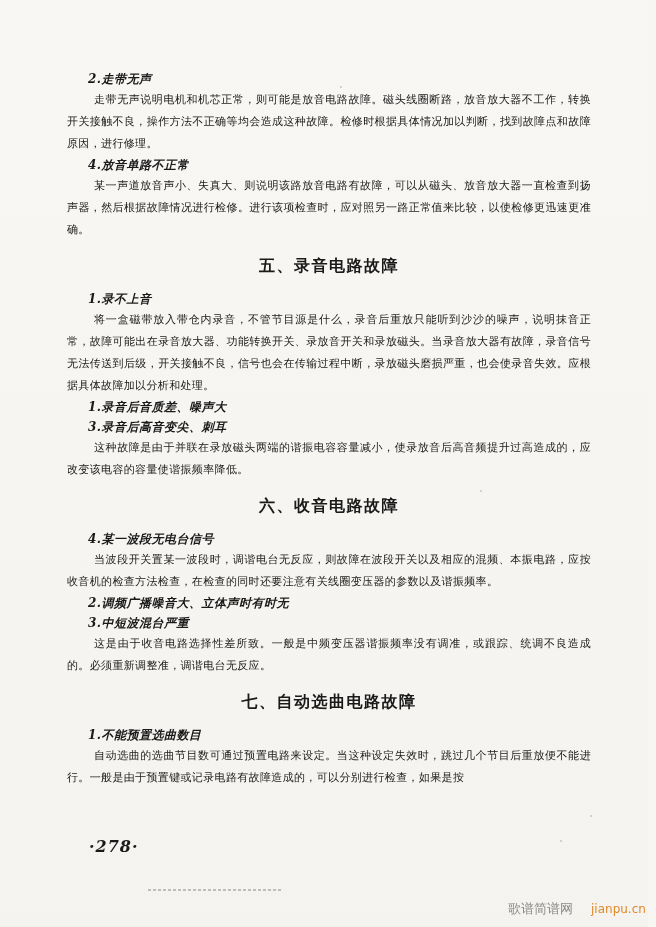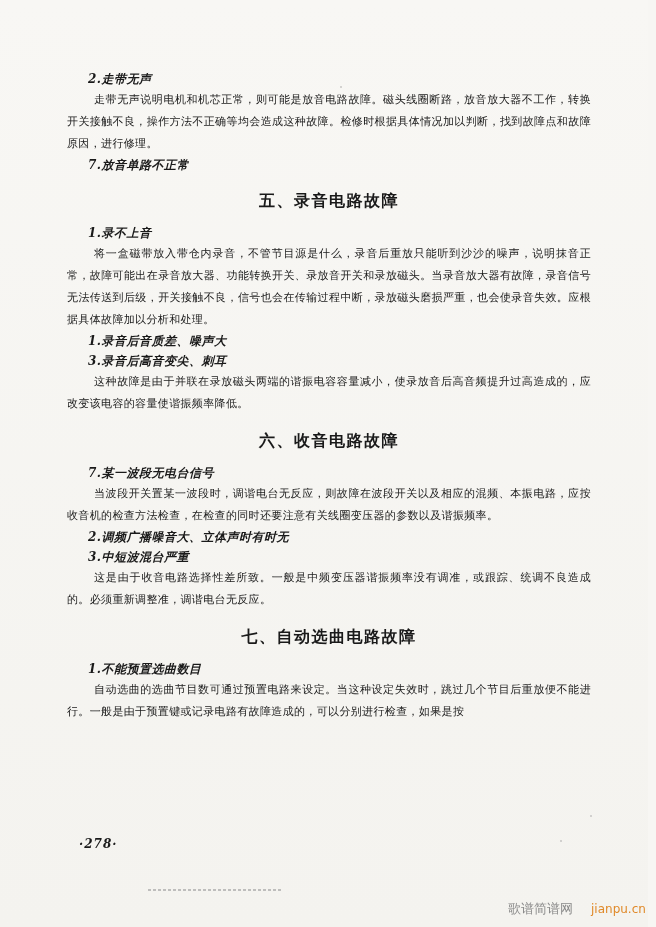--- a/index.html
+++ b/index.html
@@ -23,29 +23,29 @@
     letter-spacing: 0.5px;
     margin-top: 0px;
   }
   .para {
     font-size: 11px; line-height: 22px;
     text-indent: 27px; text-align: justify;
     letter-spacing: 0.35px;
     margin: 0;
   }
   .section-heading {
-    font-family: Liberation Sans, sans-serif;
+    font-family: Liberation Mono, monospace;
     font-weight: bold; font-size: 16px; text-align: center;
     letter-spacing: 1.5px;
     height: 40px; line-height: 40px;
     margin: 6px 0 2px 0;
   }
   .page-number {
-    position: absolute; left: 79px; top: 837px;
-    font-size: 12px; font-weight: bold; font-style: italic;
+    position: absolute; left: 89px; top: 837px;
+    font-size: 16px; font-weight: bold; font-style: italic;
     letter-spacing: 1px;
   }
   .scan-mark {
     position: absolute; left: 148px; top: 889px; width: 135px; height: 2px;
     background: repeating-linear-gradient(90deg, #9a9a9a 0 3px, transparent 3px 5px);
     opacity: 0.6;
   }
   .watermark {
     position: absolute; left: 508px; top: 900px;
     font-family: "DejaVu Sans", "Liberation Sans", sans-serif;
@@ -57,35 +57,36 @@
 </style>
 </head>
 <body>
 
 <div class="page">
   <div class="content">
 
     <div class="item-title">2.走带无声</div>
     <p class="para">走带无声说明电机和机芯正常，则可能是放音电路故障。磁头线圈断路，放音放大器不工作，转换开关接触不良，操作方法不正确等均会造成这种故障。检修时根据具体情况加以判断，找到故障点和故障原因，进行修理。</p>
 
-    <div class="item-title">7.放音单路不正常</div>
+    <div class="item-title">4.放音单路不正常</div>
+    <p class="para">某一声道放音声小、失真大、则说明该路放音电路有故障，可以从磁头、放音放大器一直检查到扬声器，然后根据故障情况进行检修。进行该项检查时，应对照另一路正常值来比较，以使检修更迅速更准确。</p>
 
     <div class="section-heading">五、录音电路故障</div>
 
     <div class="item-title">1.录不上音</div>
     <p class="para">将一盒磁带放入带仓内录音，不管节目源是什么，录音后重放只能听到沙沙的噪声，说明抹音正常，故障可能出在录音放大器、功能转换开关、录放音开关和录放磁头。当录音放大器有故障，录音信号无法传送到后级，开关接触不良，信号也会在传输过程中断，录放磁头磨损严重，也会使录音失效。应根据具体故障加以分析和处理。</p>
 
     <div class="item-title">1.录音后音质差、噪声大</div>
 
     <div class="item-title">3.录音后高音变尖、刺耳</div>
     <p class="para">这种故障是由于并联在录放磁头两端的谐振电容容量减小，使录放音后高音频提升过高造成的，应改变该电容的容量使谐振频率降低。</p>
 
     <div class="section-heading">六、收音电路故障</div>
 
-    <div class="item-title">7.某一波段无电台信号</div>
+    <div class="item-title">4.某一波段无电台信号</div>
     <p class="para">当波段开关置某一波段时，调谐电台无反应，则故障在波段开关以及相应的混频、本振电路，应按收音机的检查方法检查，在检查的同时还要注意有关线圈变压器的参数以及谐振频率。</p>
 
     <div class="item-title">2.调频广播噪音大、立体声时有时无</div>
 
     <div class="item-title">3.中短波混台严重</div>
     <p class="para">这是由于收音电路选择性差所致。一般是中频变压器谐振频率没有调准，或跟踪、统调不良造成的。必须重新调整准，调谐电台无反应。</p>
 
     <div class="section-heading">七、自动选曲电路故障</div>
 
     <div class="item-title">1.不能预置选曲数目</div>

